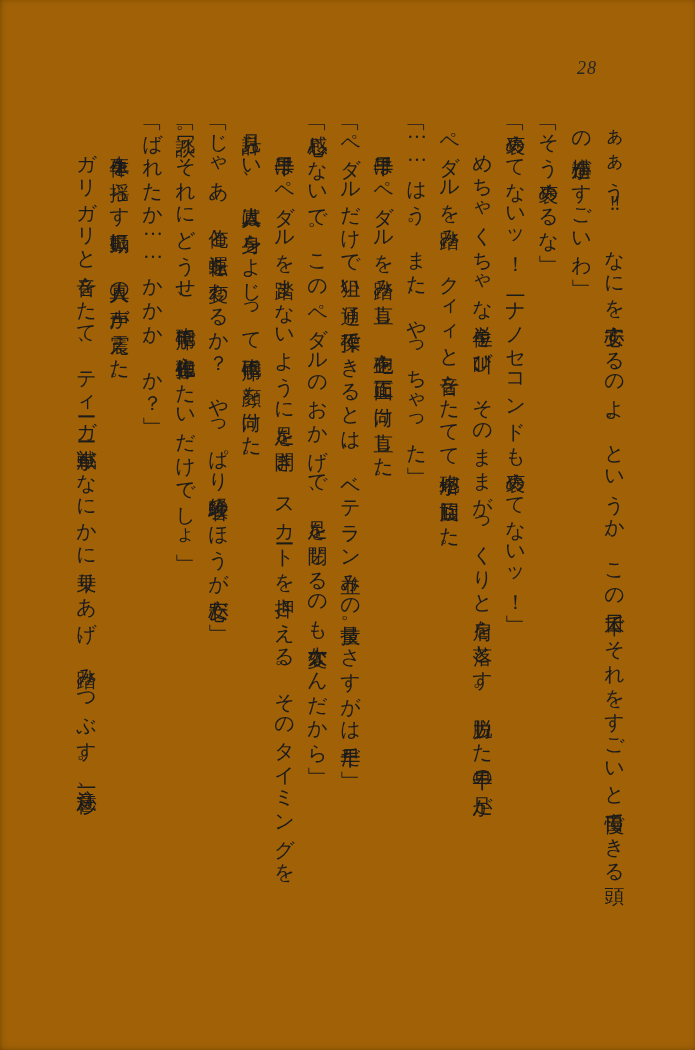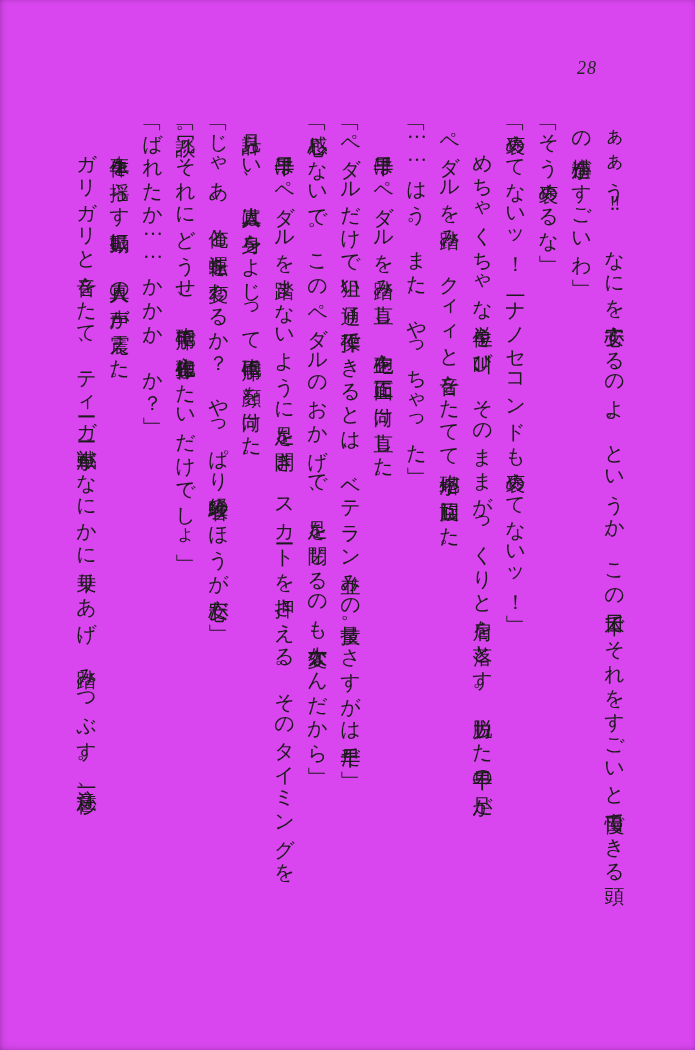--- a/index.html
+++ b/index.html
@@ -9,21 +9,21 @@
   body {
     width: 695px;
     height: 1050px;
     background: #ffffff;
     font-family: "Liberation Serif", "DejaVu Serif", serif;
   }
   .page {
     position: relative;
     width: 695px;
     height: 1050px;
-    background: #d946ef;
+    background: #a16207;
     overflow: hidden;
     box-shadow:
       inset 5px 0 9px -6px rgba(0,0,0,0.30),
       inset -4px 0 8px -6px rgba(0,0,0,0.18),
       inset 0 4px 8px -6px rgba(0,0,0,0.18),
       inset 0 -5px 9px -6px rgba(0,0,0,0.22);
   }
   .page-number {
     position: absolute;
     top: 58px;

